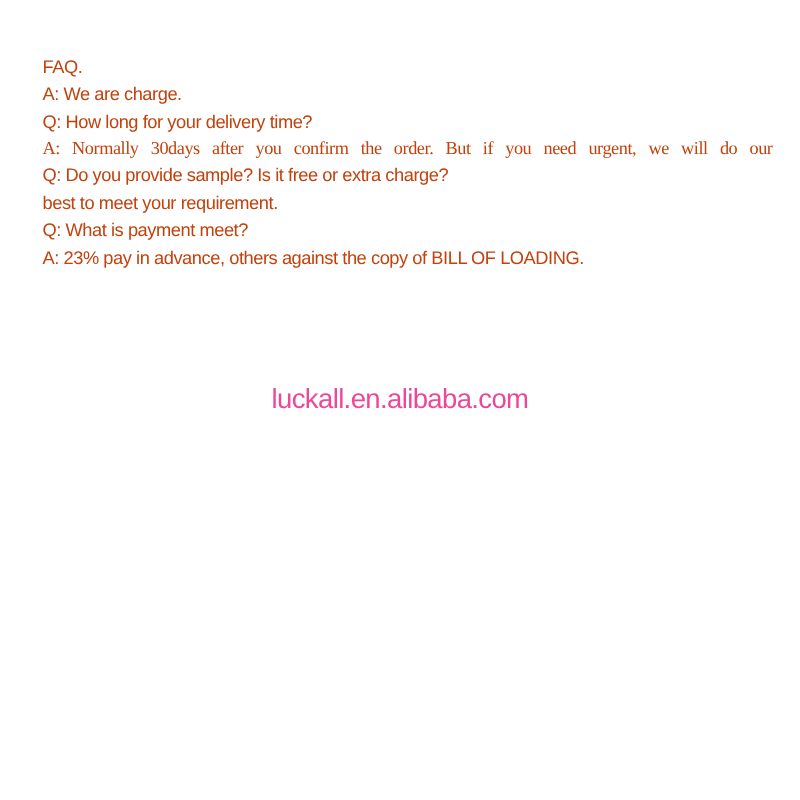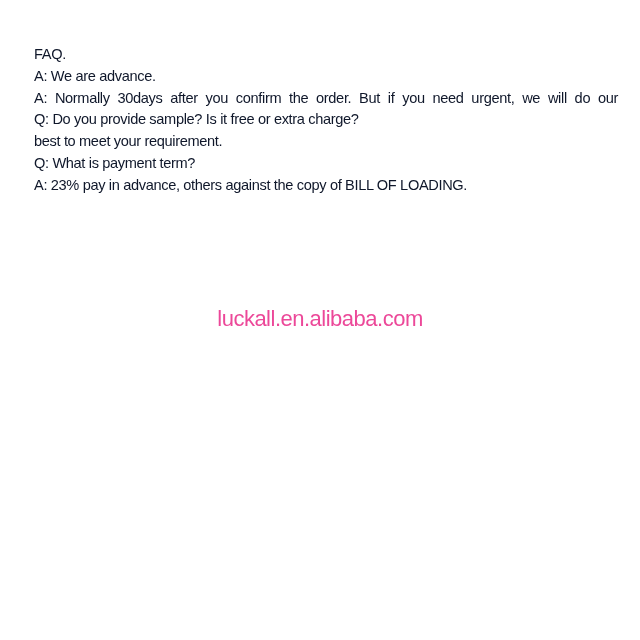--- a/index.html
+++ b/index.html
@@ -13,51 +13,53 @@
       position: relative;
       overflow: hidden;
     }
     .faq {
       position: absolute;
       left: 34px;
       top: 44px;
       width: 584px;
       font-family: "Liberation Sans", sans-serif;
       font-size: 14.6px;
-      color: #0f172a;
+      color: #c2410c;
       letter-spacing: -0.35px;
     }
     .faq .line {
       height: 21.8px;
       line-height: 21.8px;
       white-space: nowrap;
     }
     .faq .line.justify {
       text-align: justify;
       text-align-last: justify;
       white-space: normal;
+      font-family: Liberation Serif, serif;
     }
     .watermark {
       position: absolute;
       left: 0;
       top: 306px;
       width: 640px;
       text-align: center;
       font-family: "Liberation Sans", sans-serif;
       font-size: 22px;
       color: #ec4899;
       letter-spacing: -0.5px;
     }
   </style>
 </head>
 <body>
 
 <div class="faq">
   <div class="line">FAQ.</div>
-  <div class="line">A: We are advance.</div>
+  <div class="line">A: We are charge.</div>
+  <div class="line">Q: How long for your delivery time?</div>
   <div class="line justify">A: Normally 30days after you confirm the order. But if you need urgent, we will do our</div>
   <div class="line">Q: Do you provide sample? Is it free or extra charge?</div>
   <div class="line">best to meet your requirement.</div>
-  <div class="line">Q: What is payment term?</div>
+  <div class="line">Q: What is payment meet?</div>
   <div class="line">A: 23% pay in advance, others against the copy of BILL OF LOADING.</div>
 </div>
 
 <div class="watermark">luckall.en.alibaba.com</div>
 
 </body></html>

